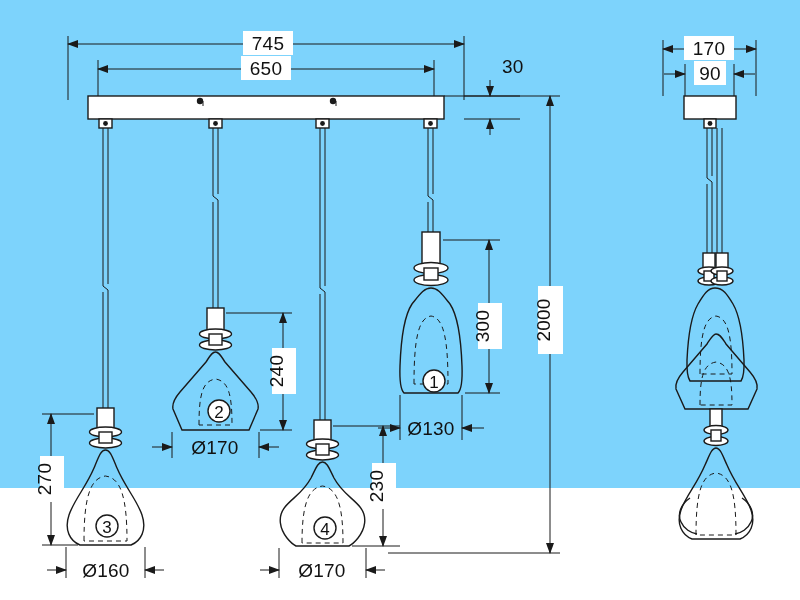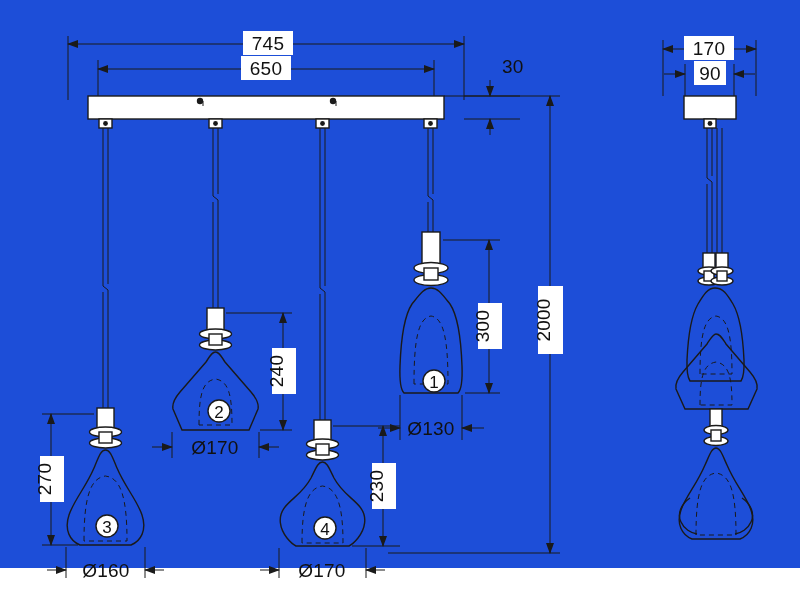--- a/index.html
+++ b/index.html
@@ -1,18 +1,18 @@
 <!DOCTYPE html>
 <html><head>
 <meta charset="utf-8">
 <style>
   html,body{margin:0;padding:0;background:#ffffff;}
   body{width:800px;height:600px;overflow:hidden;
        font-family:"Liberation Sans","DejaVu Sans",sans-serif;}
-  #stage{position:relative;width:800px;height:568px;background:#1d4ed8;}
+  #stage{position:relative;width:800px;height:488px;background:#7dd3fc;}
   svg{display:block;}
   .ln{stroke:#1a1a1a;fill:none;}
   .thin{stroke-width:1;}
   .med{stroke-width:1.4;}
   .dash{stroke-dasharray:5 4;stroke-width:1;}
   .dim{stroke:#1a1a1a;stroke-width:1;fill:none;}
   .ext{stroke:#1a1a1a;stroke-width:1;fill:none;}
   .solidfill{fill:#ffffff;stroke:#1a1a1a;stroke-width:1.4;}
   text{fill:#111111;font-family:"Liberation Sans","DejaVu Sans",sans-serif;
        font-size:19px;letter-spacing:0.2px;}

